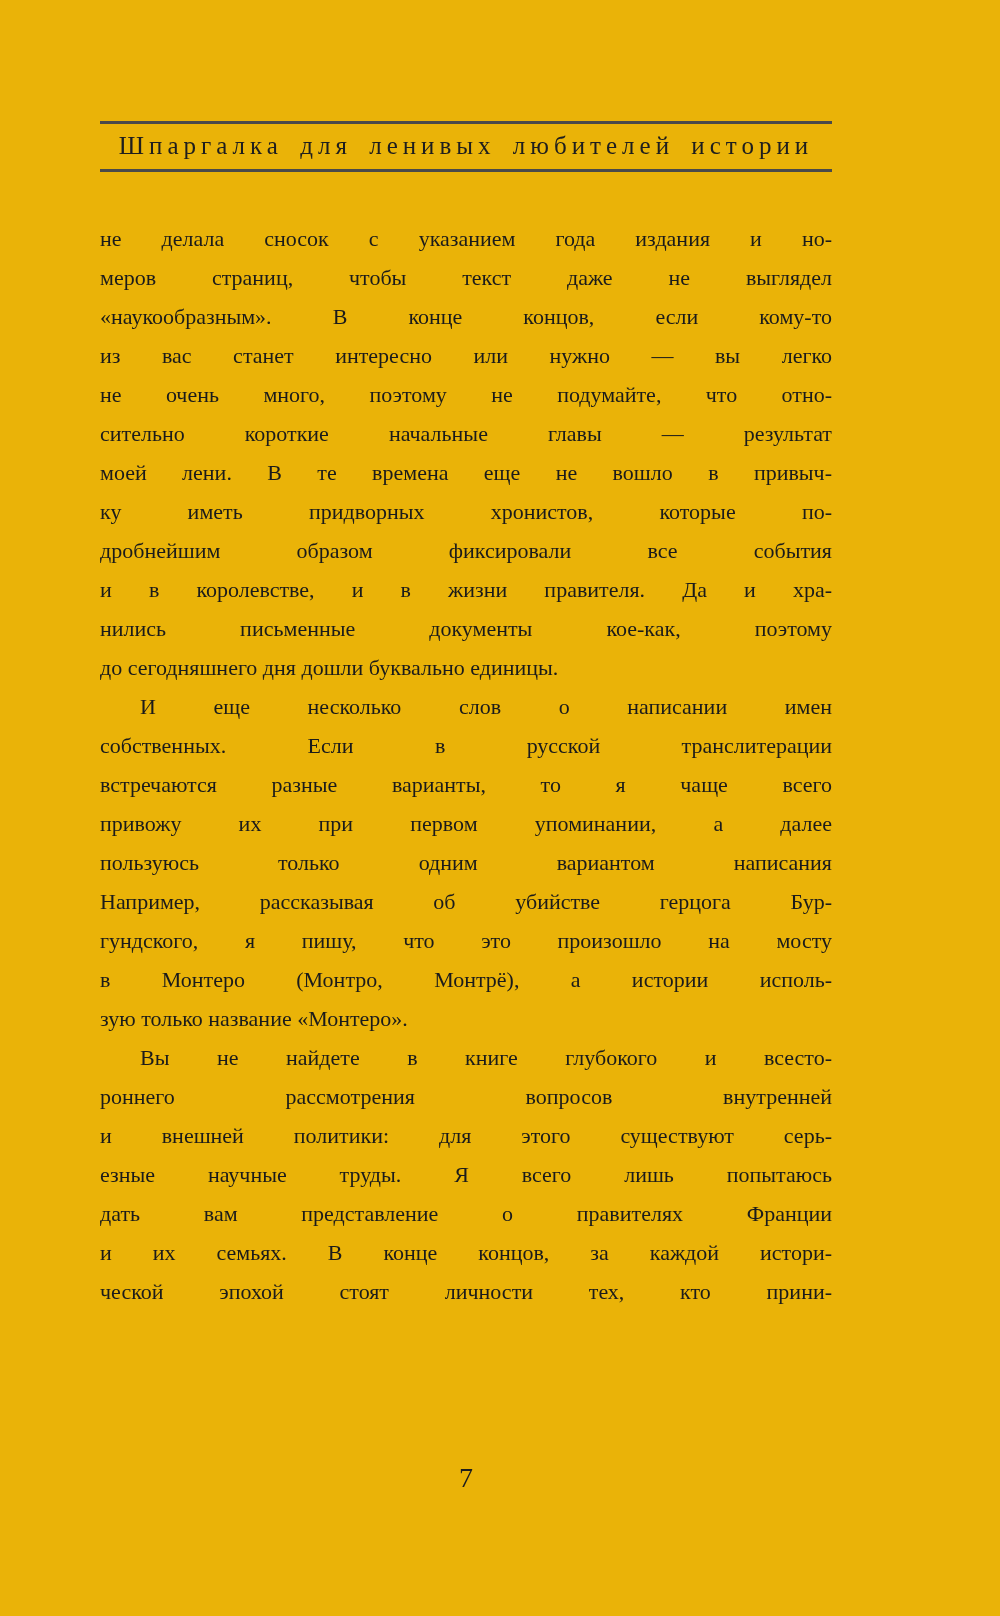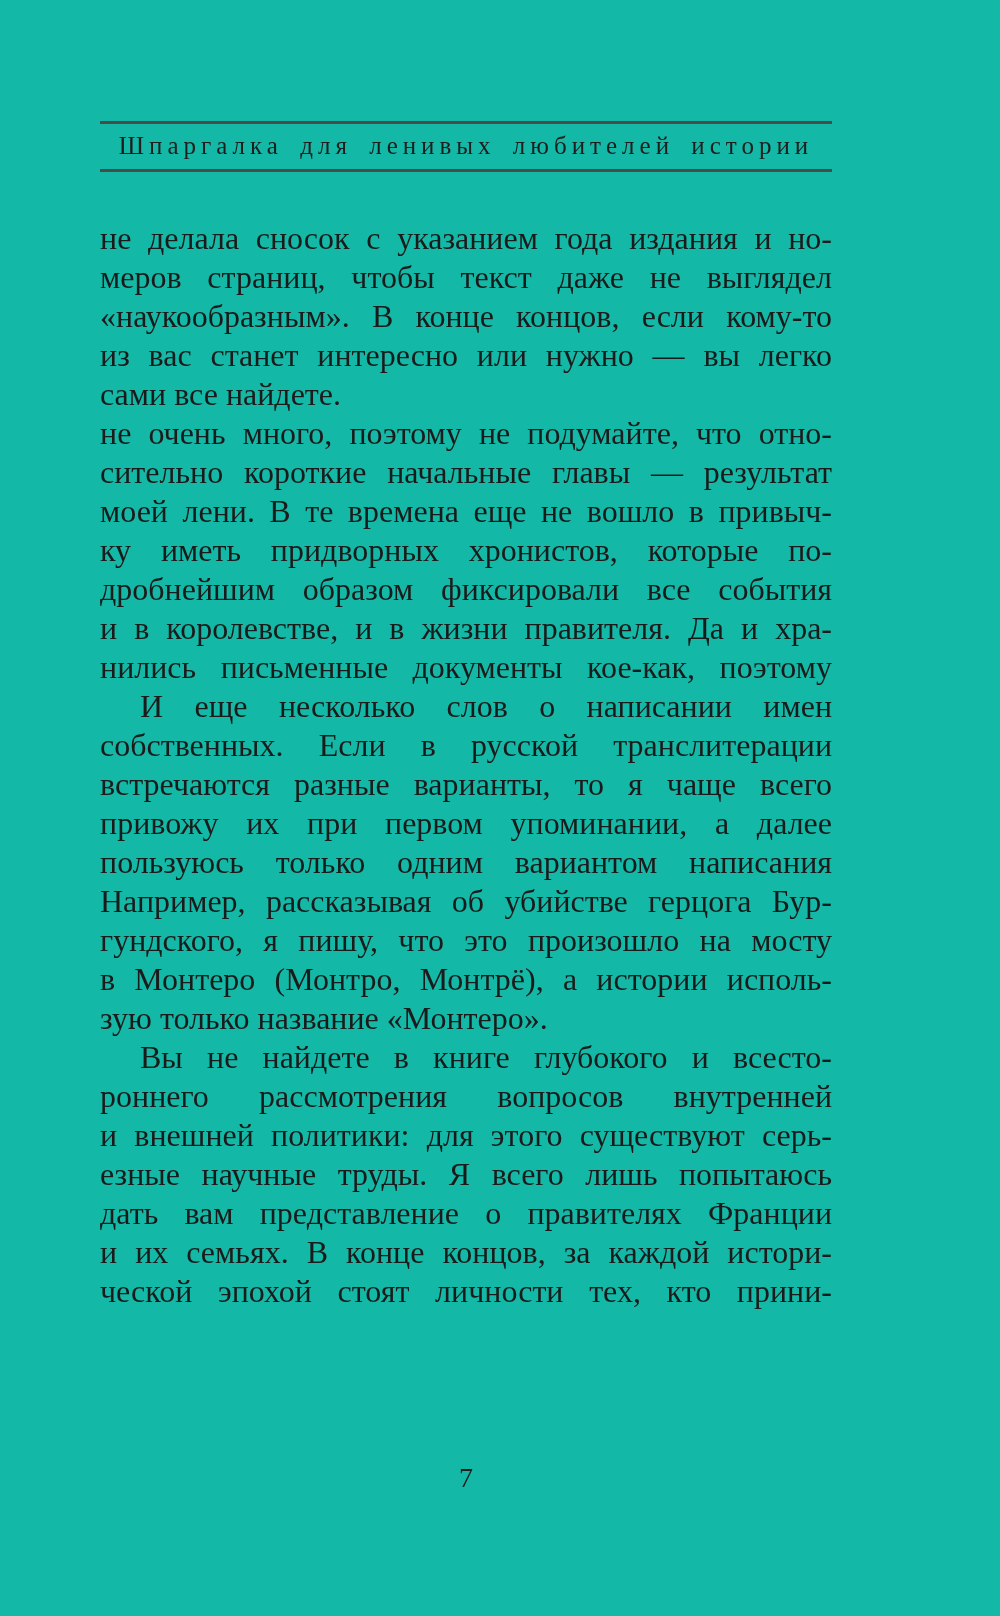--- a/index.html
+++ b/index.html
@@ -11,21 +11,21 @@
     height: 1616px;
     position: relative;
     background: #ffffff;
     font-family: "Liberation Serif", "DejaVu Serif", serif;
     color: #1b1b1b;
     overflow: hidden;
   }
   .page {
     position: absolute;
     inset: 0;
-    background: #14b8a6;
+    background: #eab308;
     padding-left: 20px;
   }
   .header-band {
     position: absolute;
     left: 100px;
     top: 121px;
     width: 732px;
     border-top: 3px solid #4a4a4a;
     border-bottom: 3px solid #4a4a4a;
     box-sizing: border-box;
@@ -37,21 +37,21 @@
     letter-spacing: 5px;
     word-spacing: 6px;
     color: #1e1e1e;
     white-space: nowrap;
   }
   .text-column {
     position: absolute;
     left: 100px;
     top: 219px;
     width: 732px;
-    font-size: 32px;
+    font-size: 22px;
     line-height: 39px;
     color: #1b1b1b;
   }
   .paragraph {
     margin: 0;
   }
   .line {
     text-align: justify;
     text-align-last: justify;
     white-space: normal;
@@ -80,30 +80,30 @@
   <div class="header-band">
     <div class="header-title">Шпаргалка для ленивых любителей истории</div>
   </div>
 
   <div class="text-column">
       <div class="paragraph">
         <div class="line">не делала сносок с указанием года издания и но-</div>
         <div class="line">меров страниц, чтобы текст даже не выглядел</div>
         <div class="line">«наукообразным». В конце концов, если кому-то</div>
         <div class="line">из вас станет интересно или нужно — вы легко</div>
-        <div class="line last">сами все найдете.</div>
       </div>
       <div class="paragraph">
         <div class="line">не очень много, поэтому не подумайте, что отно-</div>
         <div class="line">сительно короткие начальные главы — результат</div>
         <div class="line">моей лени. В те времена еще не вошло в привыч-</div>
         <div class="line">ку иметь придворных хронистов, которые по-</div>
         <div class="line">дробнейшим образом фиксировали все события</div>
         <div class="line">и в королевстве, и в жизни правителя. Да и хра-</div>
         <div class="line">нились письменные документы кое-как, поэтому</div>
+        <div class="line last">до сегодняшнего дня дошли буквально единицы.</div>
       </div>
       <div class="paragraph">
         <div class="line indent">И еще несколько слов о написании имен</div>
         <div class="line">собственных. Если в русской транслитерации</div>
         <div class="line">встречаются разные варианты, то я чаще всего</div>
         <div class="line">привожу их при первом упоминании, а далее</div>
         <div class="line">пользуюсь только одним вариантом написания</div>
         <div class="line">Например, рассказывая об убийстве герцога Бур-</div>
         <div class="line">гундского, я пишу, что это произошло на мосту</div>
         <div class="line">в Монтеро (Монтро, Монтрё), а истории исполь-</div>

